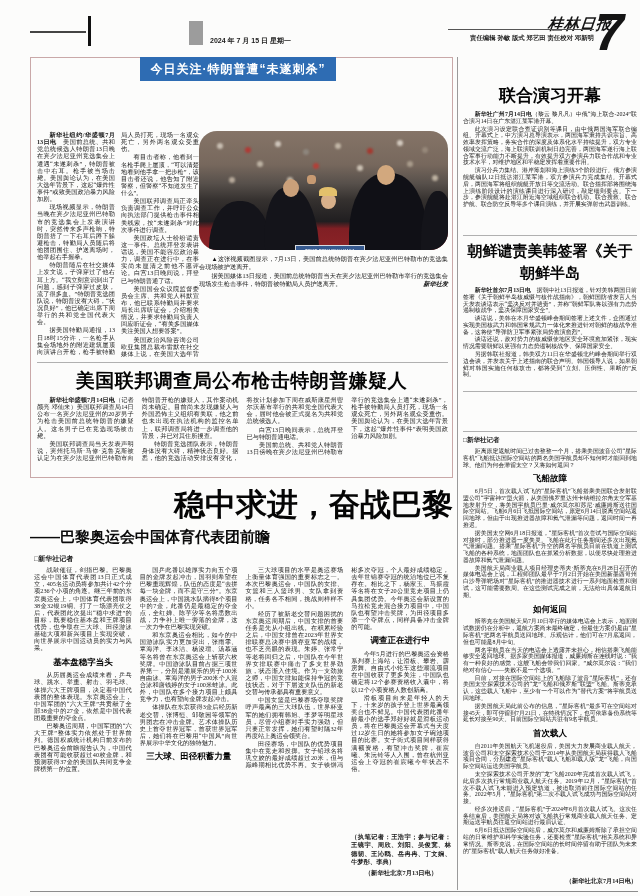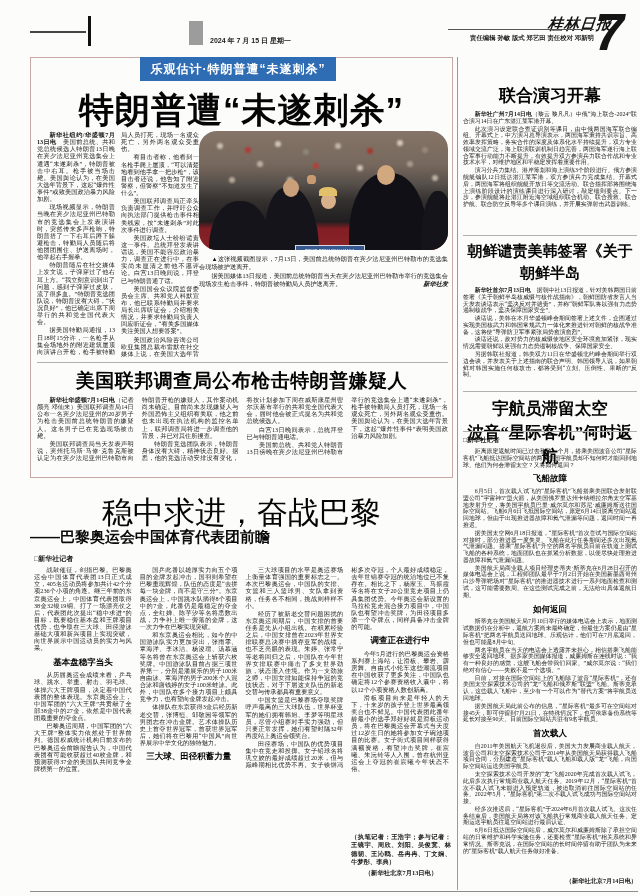--- a/index.html
+++ b/index.html
@@ -70,22 +70,22 @@
   .caption{margin-top:5px;font-size:6.2px;line-height:1.35;text-align:justify;color:#161616;}
   .caption p{margin:0;text-indent:2em;}
   .photo-credit{float:right;font-weight:bold;font-style:italic;}
   .focus-rule{position:absolute;left:6px;top:304px;width:411px;}
   .fbi-headline{position:absolute;left:0;top:310px;width:100%;text-align:center;font-weight:900;
                 font-size:19px;color:#050505;letter-spacing:.5px;}
   .fbi-body{position:absolute;left:6px;top:338px;width:411px;height:78px;overflow:hidden;
             column-count:4;column-gap:8px;font-size:6.2px;}
   
   .oly{position:absolute;left:30px;top:484px;width:423px;height:406px;}
-  .oly-headline{position:absolute;left:0;top:8px;width:100%;text-align:center;
-                font-family:"Liberation Sans",sans-serif;font-weight:400;font-size:31px;color:#050505;}
+  .oly-headline{position:absolute;left:0;top:0;width:100%;text-align:right;
+                font-family:"Liberation Sans",sans-serif;font-weight:700;font-size:31px;color:#050505;}
   .oly-subtitle{position:absolute;left:0;top:44px;width:100%;text-align:left;
                 font-family:"Liberation Sans",sans-serif;font-weight:bold;font-size:15px;color:#0a0a0a;}
   .oly-byline{position:absolute;left:4px;top:70px;font-size:7px;font-weight:bold;}
   .oly-body{position:absolute;left:4px;top:82px;width:415px;height:322px;overflow:hidden;
             column-count:4;column-gap:8px;font-size:6.2px;}
   .oly-credits{position:absolute;right:2px;bottom:24px;width:100px;background:#fcfcfb;
                font-size:6.3px;font-weight:bold;text-align:justify;line-height:1.3;padding-top:2px;}
   .oly-end{position:absolute;right:2px;bottom:12px;width:100px;background:#fcfcfb;
            font-size:6.3px;font-weight:bold;text-align:center;}
   
@@ -114,22 +114,21 @@
   <div class="hdr-rule-left"></div>
   <div class="hdr-titlebar"></div>
   <div class="hdr-grayblock"></div>
   <div class="hdr-date">2024 年 7 月 15 日  星期一</div>
   <div class="hdr-logo">桂林日报</div>
   <div class="hdr-rline"></div>
   <div class="hdr-editors">责任编辑 孙敏  版式 郑艺田  责任校对 邓新明</div>
   <div class="hdr-pageno">7</div>
 
   <section class="focus-box">
-    <div class="focus-banner">乐观估计·特朗普遭“未遂刺杀”</div>
-    <div class="focus-headline">特朗普遭“未遂刺杀”</div>
+    <div class="focus-banner">今日关注·特朗普遭“未遂刺杀”</div>
 
     <div class="focus-row">
       <div class="focus-text art-body">
         <p class="para"><b class="dateline">新华社纽约/华盛顿7月13日电</b><span>　美国前总统、共和党总统候选人特朗普13日晚在宾夕法尼亚州竞选集会上遭遇“未遂刺杀”，特朗普被击中右耳。枪手被当场击毙。美国舆论认为，在美国大选年背景下，这起“爆炸性事件”或致美国政治暴力风险加剧。</span></p>
         <div>
             <p class="para">现场视频显示，特朗普当晚在宾夕法尼亚州巴特勒市的竞选集会上发表演讲时，突然传来多声枪响，特朗普捂了一下右耳后蹲下躲避枪击，特勤局人员随后将他团团围住、护送离场时，他举起右手握拳。</p>
             <p class="para">特朗普随后在社交媒体上发文说，子弹穿过了他右耳上方。“我立刻意识到出了问题，感到子弹穿过皮肤，流了很多血。”特朗普竞选团队说，特朗普没有大碍，“状况良好”，他已确定出席下周举行的共和党全国代表大会。</p>
             <p class="para">据美国特勤局通报，13日18时15分许，一名枪手从集会场地外的附近建筑屋顶向演讲台开枪，枪手被特勤局人员打死，现场一名观众死亡，另外两名观众受重伤。</p>
             <p class="para">有目击者称，他看到一名枪手爬上屋顶，“可以清楚地看到他手拿一把步枪”，该目击者还说，他告知了附近警察，但警察“不知道发生了什么”。</p>
             <p class="para">美国联邦调查局正牵头负责调查工作，并呼吁公众向执法部门提供枪击事件相关线索，按“未遂刺杀”对此次事件进行调查。</p>
@@ -236,23 +235,20 @@
     <div class="sb-b-body art-body">
       <p class="para"><b class="dateline">新华社首尔7月13日电</b><span>　据朝中社13日报道，针对美韩两国日前签署《关于朝鲜半岛核威慑与核作战指南》，朝鲜国防省发言人当天发表谈话表示“坚决反对并谴责”，并称“朝鲜军队将以强有力态势遏制核战争，坚决保障国家安全”。</span></p>
       <div>
           <p class="para">谈话说，美韩在本月华盛顿峰会期间签署上述文件，企图通过实现美国核武力和韩国常规武力一体化来推进针对朝鲜的核战争准备，这将使“导弹防卫军事紧张局势愈演愈烈”。</p>
           <p class="para">谈话还说，敌对势力的核威慑使地区安全环境愈加紧张，现实情况需要朝鲜以更强有力态势遏制核战争、保障国家安全。</p>
           <p class="para">另据韩联社报道，韩美双方11日在华盛顿北约峰会期间举行双边会谈，并发表关于上述指南的联合声明。韩国领导人说，如果朝鲜对韩国实施任何核攻击，都将受到“立刻、压倒性、果断的”反制。</p>
         </div>
     </div>
     <div class="rule-h sb-rule2"></div>
 
-    <div class="sb-h sb-c-h">
-      <span>宇航员滞留太空</span><br><span>波音“星际客机”何时返航</span>
-    </div>
     <div class="rule-h sb-rule3"></div>
     <div class="sb-c-byline">□新华社记者</div>
     <div class="sb-c-body art-body">
       <div>
           <p class="para">距离原定返航时间已过去整整一个月，搭乘美国波音公司“星际客机”飞船抵达国际空间站的两名美国宇航员却不知何时才能回到地球。他们为何会滞留太空？又将如何返回？</p>
         </div>
       <div class="subhead">飞船故障</div>
       <div>
           <p class="para">6月5日，首次载人试飞的“星际客机”飞船搭乘美国联合发射联盟公司“宇宙神5”型火箭，从美国佛罗里达州卡纳维拉尔角太空军基地发射升空，将美国宇航员巴里·威尔莫尔和苏尼·威廉姆斯送往国际空间站。飞船6月6日飞抵国际空间站，原定6月14日脱离空间站返回地球，但由于出现推进器故障和氦气泄漏等问题，返回时间一再推迟。</p>
           <p class="para">据美国太空网6月18日报道，“星际客机”首次尝试与国际空间站对接时，部分推进器一度失灵。飞船在此行任务期间还多次出现氦气泄漏问题。搭乘“星际客机”升空的两名宇航员目前在轨道上测试飞船的各种系统，地面团队也在抓紧分析数据，以便尽快处理推进器故障和氦气泄漏问题。</p>

